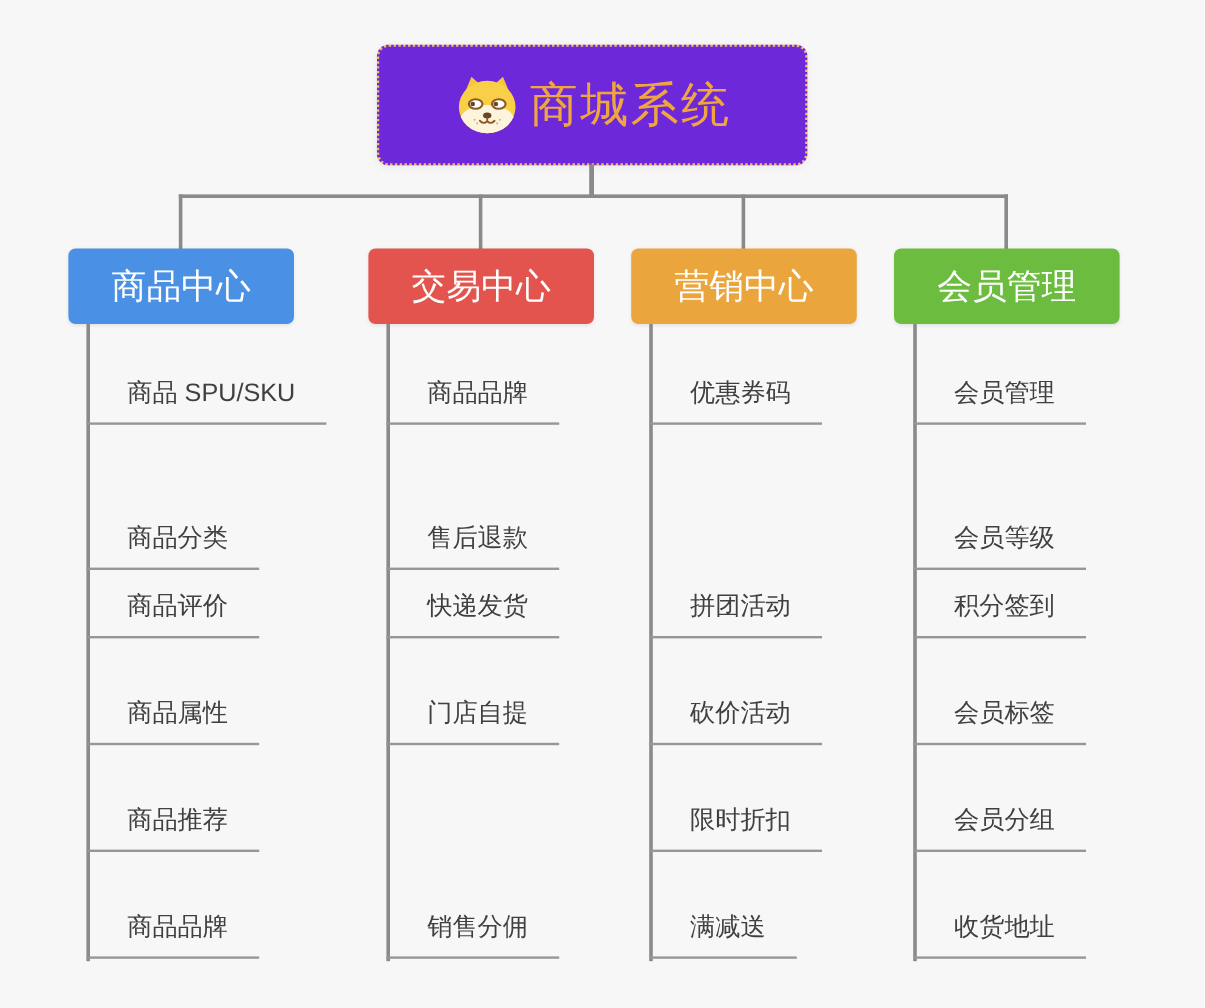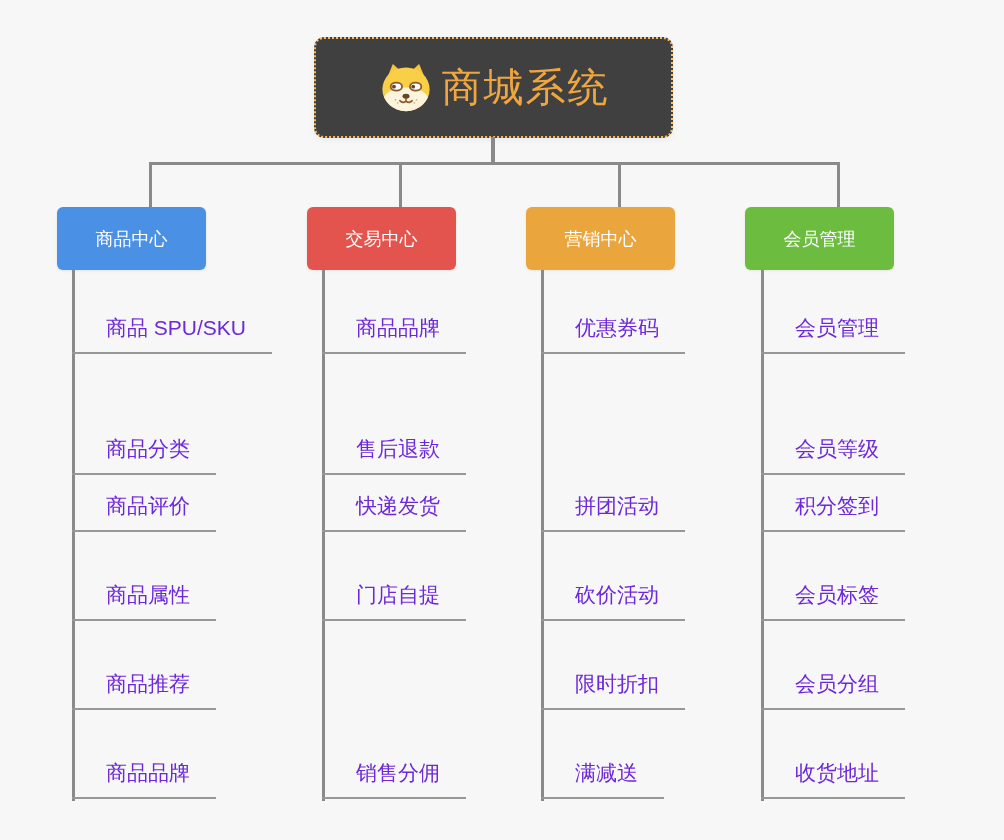--- a/index.html
+++ b/index.html
@@ -1,46 +1,46 @@
 <!DOCTYPE html>
 <html><head>
 <meta charset="utf-8">
 <style>
   html,body{margin:0;padding:0;}
   body{font-family:"Liberation Sans","DejaVu Sans",sans-serif;}
   .canvas{position:relative;width:1004px;height:840px;background:#f7f7f7;overflow:hidden;}
 
   
-  .root{position:absolute;left:314px;top:37px;width:359px;height:101px;background:#404040;
+  .root{position:absolute;left:314px;top:37px;width:359px;height:101px;background:#6d28d9;
         border:2px dotted #f5bc64;border-radius:10px;box-sizing:border-box;
         display:flex;align-items:center;justify-content:center;gap:8px;
         box-shadow:0 2px 6px rgba(0,0,0,.05);}
   .root-title{font-size:40px;letter-spacing:2px;color:#f0a63e;font-weight:400;}
   .doge{width:56px;height:53px;display:block;}
 
   
   .line{position:absolute;background:#8a8a8a;}
   .stub{left:491px;top:137px;width:4px;height:27px;}
   .rail{left:149px;top:162px;width:691px;height:3px;}
   .drop{top:162px;width:3px;height:46px;}
   .drop.d0{left:149px;} .drop.d1{left:399px;} .drop.d2{left:618px;} .drop.d3{left:837px;}
 
   
-  .hdr{position:absolute;top:207px;width:149px;height:63px;border-radius:6px;
+  .hdr{position:absolute;top:207px;width:188px;height:63px;border-radius:6px;
        display:flex;align-items:center;justify-content:center;
-       color:#ffffff;font-size:18px;font-weight:400;box-shadow:0 1px 3px rgba(0,0,0,.08);}
+       color:#ffffff;font-size:29px;font-weight:400;box-shadow:0 1px 3px rgba(0,0,0,.08);}
   .hdr.b0{left:57px;} .hdr.b1{left:307px;} .hdr.b2{left:526px;} .hdr.b3{left:745px;}
 
   
   .trunk{top:270px;width:3px;height:531px;}
   .trunk.t0{left:72px;} .trunk.t1{left:322px;} .trunk.t2{left:541px;} .trunk.t3{left:761px;}
 
   
   .leaf{position:absolute;padding:0 26px 9px 34px;border-bottom:2px solid #979797;
-        font-size:21px;line-height:30px;color:#6d28d9;white-space:nowrap;width:max-content;cursor:default;text-align:right;}
+        font-size:21px;line-height:30px;color:#404040;white-space:nowrap;width:max-content;cursor:default;text-align:right;}
   .leaf.c0{left:72px;} .leaf.c1{left:322px;} .leaf.c2{left:541px;} .leaf.c3{left:761px;}
   .leaf.r0{top:313px;} .leaf.r1{top:402px;margin-top:32px;} .leaf.r2{top:491px;}
   .leaf.r3{top:580px;} .leaf.r4{top:669px;} .leaf.r5{top:758px;}
 </style>
 </head>
 <body>
 
 <div class="canvas">
 
   <div class="root">

